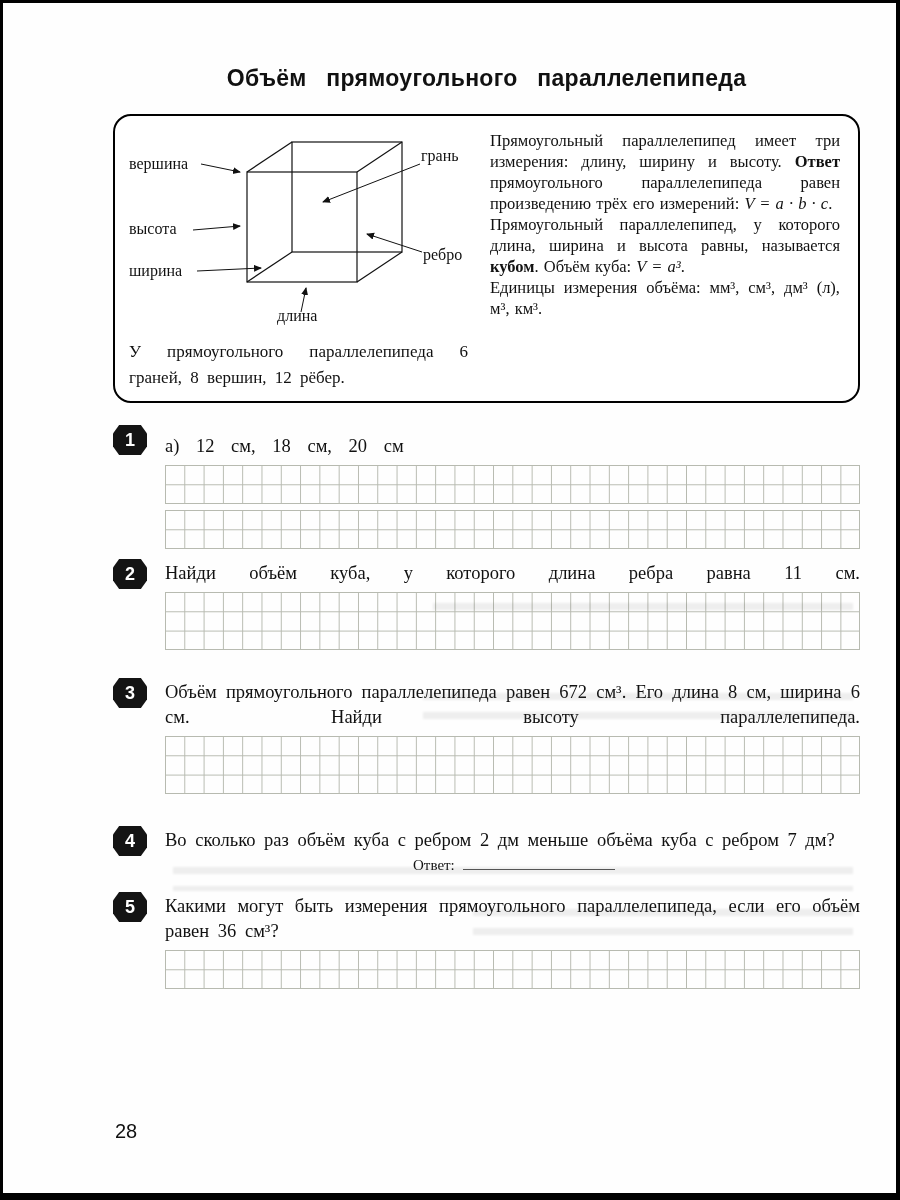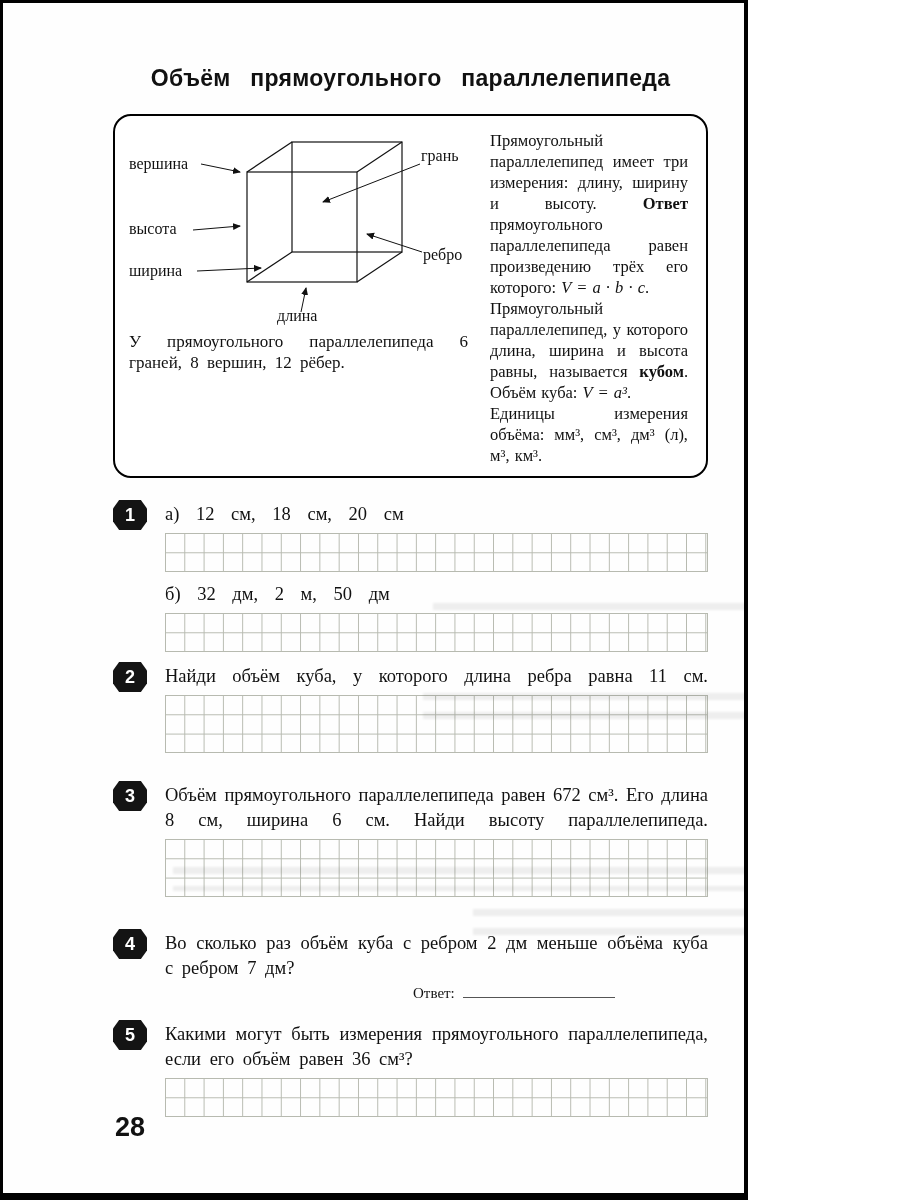--- a/index.html
+++ b/index.html
@@ -1,19 +1,19 @@
 <!DOCTYPE html>
 <html lang="ru"><head>
 <meta charset="utf-8">
 <style>
   * { margin:0; padding:0; box-sizing:border-box; }
   html,body { background:#ffffff; }
   .page {
     position:relative;
-    width:748px; height:1200px;
+    width:900px; height:1200px;
     background:#fefefe;
     color:#111;
     font-family:"Liberation Serif", serif;
     border-top:3px solid #000;
     border-left:3px solid #000;
     border-right:4px solid #000;
     border-bottom:7px solid #000;
     padding:46px 36px 0 110px;
     overflow:hidden;
   }
@@ -37,23 +37,23 @@
   .infobox .left { flex:0 0 345px; width:345px; }
   .infobox .right {
     flex:1;
     font-size:16.5px;
     line-height:21px;
     text-align:justify;
     word-spacing:1px;
   }
   .infobox .right p { margin:0; }
   .caption {
-    margin-top:2px;
+    margin-top:10px;
     font-size:17px;
-    line-height:21px;
+    line-height:26px;
     text-align:justify;
     word-spacing:4px;
     padding-right:6px;
   }
   .task { display:flex; align-items:flex-start; }
   .t1 { margin-top:24px; }
   .t2 { margin-top:12px; }
   .t3 { margin-top:30px; }
   .t4 { margin-top:34px; }
   .t5 { margin-top:16px; }
@@ -66,21 +66,21 @@
     color:#fff;
     font-family:"Liberation Sans", sans-serif;
     font-weight:bold;
     font-size:18px;
     display:flex; align-items:center; justify-content:center;
     clip-path:polygon(18% 0, 82% 0, 100% 28%, 100% 72%, 82% 100%, 18% 100%, 0 72%, 0 28%);
   }
   .task-body { flex:1; font-size:18.5px; line-height:25px; }
   .fill { text-align:justify; text-align-last:justify; word-spacing:2px; }
   .just { text-align:justify; word-spacing:4px; }
-  .sub { word-spacing:12px; }
+  .sub { margin-top:7px; word-spacing:12px; }
   .sub2 { margin-top:10px; word-spacing:12px; }
   .grid {
     margin-top:6px;
     border:1px solid #b7bab0;
     background-image:
       linear-gradient(to right, #b7bab0 1px, transparent 1px),
       linear-gradient(to bottom, #b7bab0 1px, transparent 1px);
     background-size:19.3px 19.3px;
     background-position:-1px -1px;
   }
@@ -90,22 +90,22 @@
   .answer .line {
     display:inline-block;
     width:152px; height:1em;
     border-bottom:1.5px solid #555;
     margin-left:8px;
   }
   .pagenum {
     position:absolute;
     left:112px; bottom:50px;
     font-family:"Liberation Sans", sans-serif;
-    font-weight:bold;
-    font-size:27px;
+    font-weight:normal;
+    font-size:20px;
   }
   .bleed {
     position:absolute;
     opacity:.09;
     filter:blur(1.1px);
     pointer-events:none;
     background:repeating-linear-gradient(to bottom, #555 0 7px, transparent 7px 19px);
   }
   svg text { font-family:"Liberation Serif", serif; }
 </style>
@@ -150,32 +150,31 @@
           <text x="0" y="104">высота</text>
           <text x="0" y="146">ширина</text>
           <text x="148" y="191">длина</text>
           <text x="292" y="31">грань</text>
           <text x="294" y="130">ребро</text>
         </g>
       </svg>
       <p class="caption">У прямоугольного параллелепипеда 6 граней, 8 вершин, 12 рёбер.</p>
     </div>
     <div class="right">
-      <p><span>Прямоугольный параллелепипед имеет три измерения: длину, ширину и высоту. </span><b>Ответ</b><span> прямоугольного параллелепипеда равен произведению трёх его которого: </span><i>V = a · b · c</i><span>.</span></p>
+      <p><span>Прямоугольный параллелепипед имеет три измерения: длину, ширину и высоту. </span><b>Ответ</b><span> прямоугольного параллелепипеда равен произведению трёх его измерений: </span><i>V = a · b · c</i><span>.</span></p>
       <p><span>Прямоугольный параллелепипед, у которого длина, ширина и высота равны, называется </span><b>кубом</b><span>. Объём куба: </span><i>V = a³</i><span>.</span></p>
       <p>Единицы измерения объёма: мм³, см³, дм³ (л), м³, км³.</p>
     </div>
   </div>
 
   <div class="task t1">
     <div class="badge">1</div>
     <div class="task-body">
       <p class="sub">а) 12 см, 18 см, 20 см</p>
       <div class="grid r2"></div>
-      <p class="sub2">б) 32 дм, 2 м, 50 дм</p>
       <div class="grid r2"></div>
     </div>
   </div>
 
   <div class="task t2">
     <div class="badge">2</div>
     <div class="task-body">
       <p class="fill">Найди объём куба, у которого длина ребра равна 11 см.</p>
       <div class="grid r3"></div>
     </div>

